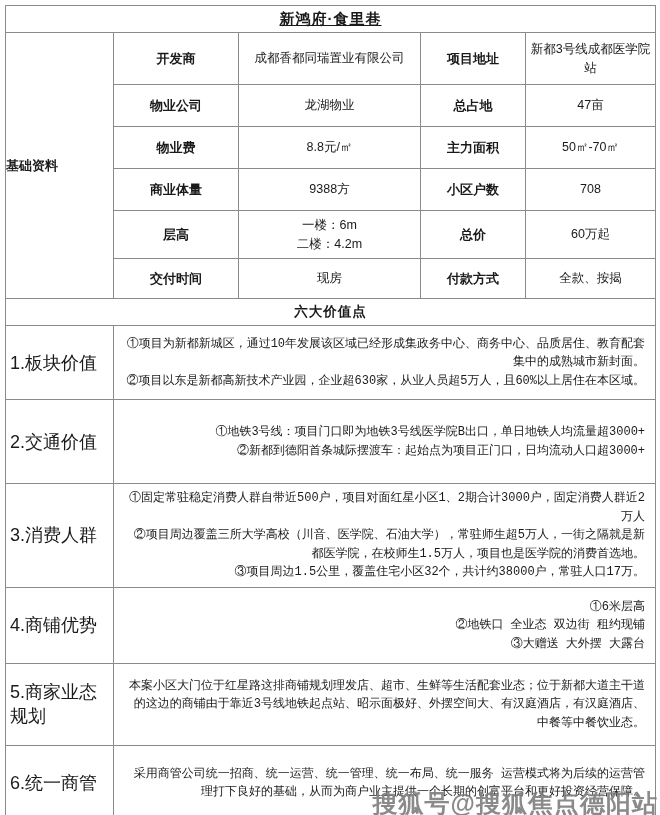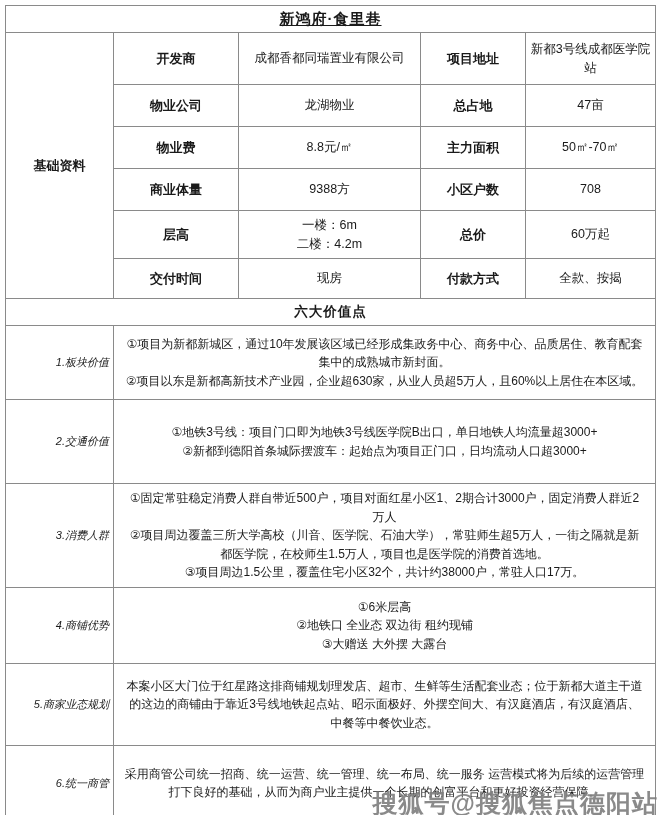--- a/index.html
+++ b/index.html
@@ -31,21 +31,20 @@
   }
   .title-cell {
     height:27px;
     text-align:center;
     font-weight:bold;
     font-size:15px;
     letter-spacing:1px;
     text-decoration:underline;
   }
   .section-cell {
-    text-align:center;
     font-weight:bold;
     font-size:13px;
   }
   .lbl {
     text-align:center;
     font-weight:bold;
     font-size:13px;
   }
   .val {
     text-align:center;
@@ -54,31 +53,31 @@
     line-height:1.5;
   }
   .values-header-cell {
     height:27px;
     text-align:center;
     font-weight:bold;
     font-size:13.5px;
     letter-spacing:1px;
   }
   .v-label {
-    text-align:right;
-    font-size:11px;
+    text-align:left;
+    font-size:18px;
     padding:0 4px;
-    font-style:italic;
   }
   .v-content {
     padding:5px 10px;
     font-size:12px;
     line-height:1.55;
     white-space:pre-line;
-    text-align:center;
+    text-align:right;
+    font-family:Liberation Mono, monospace;
   }
   
   .rh-b1 { height:52px; }
   .rh-b2 { height:42px; }
   .rh-b3 { height:42px; }
   .rh-b4 { height:42px; }
   .rh-b5 { height:48px; }
   .rh-b6 { height:40px; }
   .rh-v1 { height:74px; }
   .rh-v2 { height:84px; }

